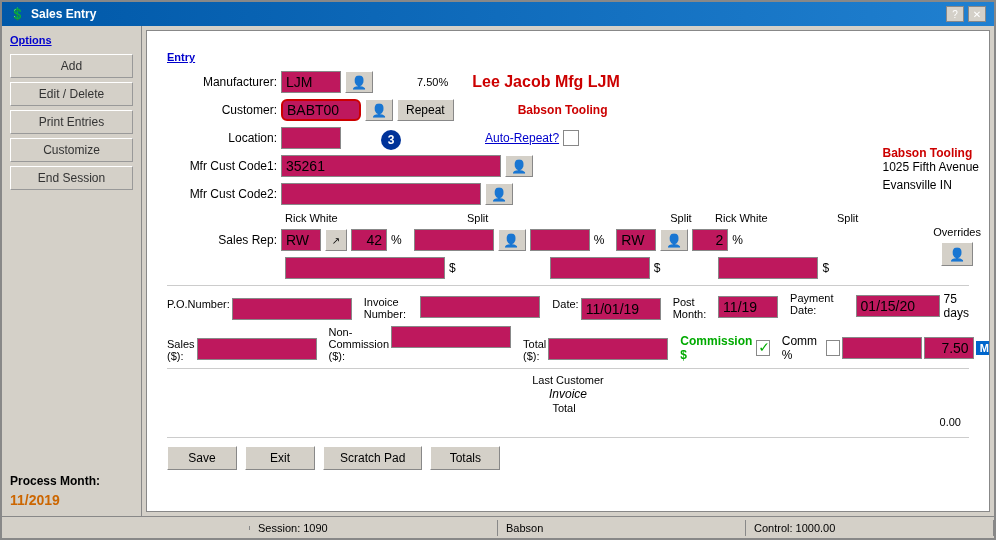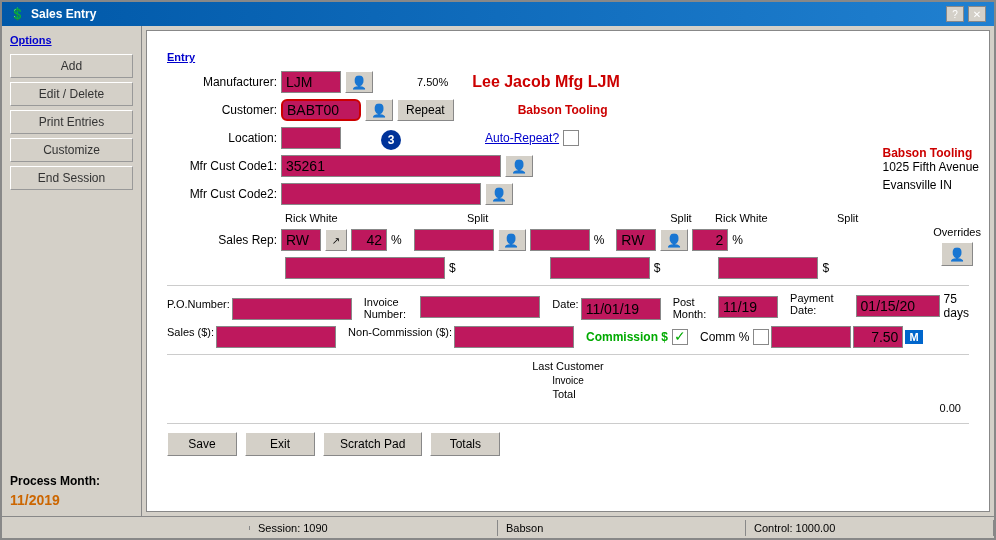--- a/index.html
+++ b/index.html
@@ -460,20 +460,24 @@
         </div>
       </div>
 
       <div class="sales-section">
         <div class="po-col">
           <span class="po-label">Sales ($):</span>
           <input class="form-input" style="width: 120px;">
         </div>
         <div class="po-col">
           <span class="po-label">Non-Commission ($):</span>
+          <input class="form-input" style="width: 120px;">
+        </div>
+        <div class="po-col">
+          <span class="po-label">Total ($):</span>
           <input class="form-input" style="width: 120px;">
         </div>
         <div class="po-col">
           <div class="commission-section">
             <span style="color:#00aa00; font-size:12px; font-weight:bold;">Commission $</span>
             <div class="comm-checkbox checked"></div>
             <span style="font-size:12px; margin-left:8px;">Comm %</span>
             <div class="checkbox"></div>
           </div>
           <div style="display:flex; align-items:center; gap:2px;">
@@ -482,21 +486,21 @@
             <span class="m-badge">M</span>
           </div>
         </div>
       </div>
 
       <div style="display:flex; align-items:center; margin-top:4px; border-top:1px solid #ccc; padding-top:4px;flex-direction:column;">
         <div style="flex:1; text-align:center;">
           <span style="font-size:11px;">Last Customer</span>
         </div>
         <div style="flex:1; text-align:center;">
-          <span style="font-size:10px;">Invoice</span>
+          <span style="font-size:12px;font-style:italic;">Invoice</span>
         </div>
         <div style="flex:1; text-align:right; padding-right:8px;">
           <span style="font-size:11px;">Total</span>
         </div>
       </div>
       <div style="display:flex; align-items:center;">
         <div style="flex:3;"></div>
         <div style="flex:1; text-align:right; padding-right:8px;">
           <span style="font-size:11px;">0.00</span>
         </div>

